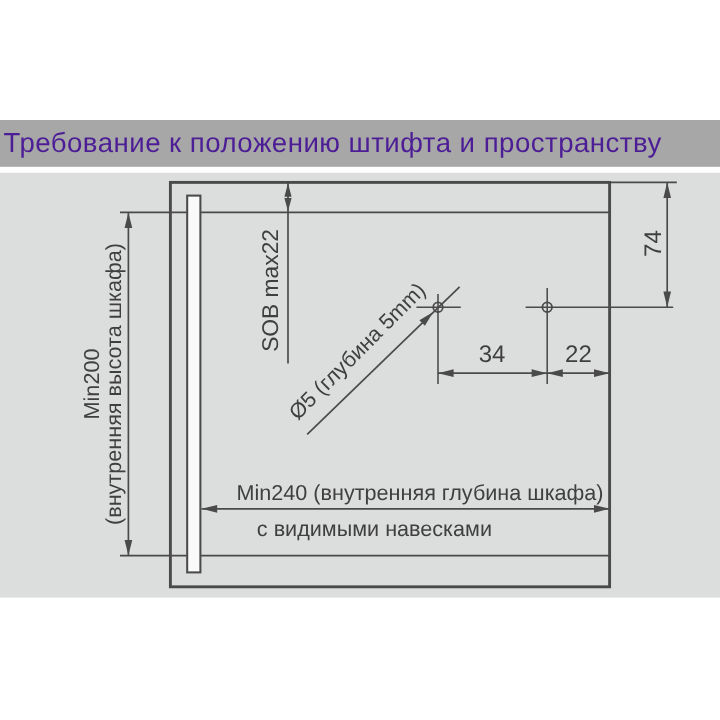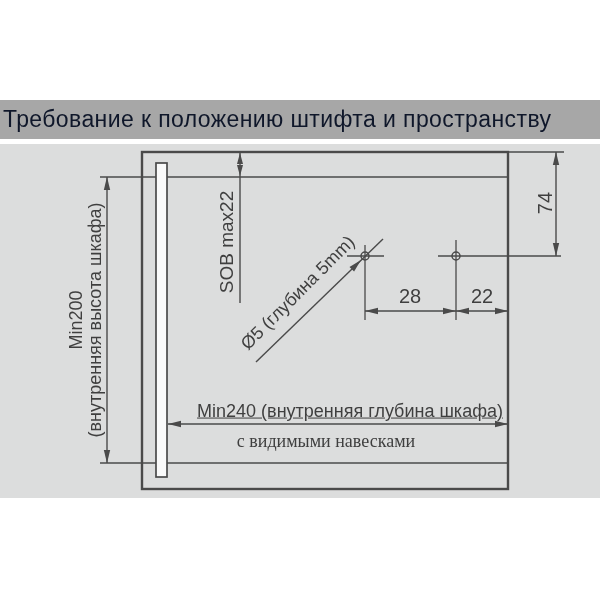--- a/index.html
+++ b/index.html
@@ -5,21 +5,21 @@
   html,body{margin:0;padding:0;}
   body{
     width:600px;height:600px;position:relative;background:#ffffff;
     font-family:"Liberation Sans","DejaVu Sans",sans-serif;overflow:hidden;
   }
   .title-bar{
     position:absolute;left:0;top:100px;width:600px;height:39px;
     background:#a7a7a7;display:flex;align-items:center;
   }
   .title-bar .title{
-    font-size:23px;letter-spacing:.4px;color:#0f172a;
+    font-size:23px;letter-spacing:.4px;color:#4c1d95;
     padding-left:3px;white-space:nowrap;
   }
   .panel{
     position:absolute;left:0;top:144px;width:600px;height:354px;
     background:#dcdddd;
   }
   svg.draw{position:absolute;left:0;top:0;width:600px;height:600px;}
   .lbl{
     position:absolute;color:#3f3f3f;white-space:nowrap;
     transform:translate(-50%,-50%);line-height:1.05;
@@ -117,19 +117,19 @@
   <div>Min200</div>
   <div>(внутренняя высота шкафа)</div>
 </div>
 
 <div class="lbl v fs19" style="left:227px;top:242px;">SOB max22</div>
 
 <div class="lbl v fs20" style="left:545px;top:203px;">74</div>
 
 <div class="lbl d fs18" style="left:298px;top:293px;">Ø5 (глубина 5mm)</div>
 
-<div class="lbl fs20" style="left:410px;top:296px;">28</div>
+<div class="lbl fs20" style="left:410px;top:296px;">34</div>
 
 <div class="lbl fs20" style="left:482px;top:296px;">22</div>
 
-<div class="lbl fs18" style="left:350px;top:411px;text-decoration:underline;">Min240 (внутренняя глубина шкафа)</div>
+<div class="lbl fs18" style="left:350px;top:411px;">Min240 (внутренняя глубина шкафа)</div>
 
-<div class="lbl fs18" style="left:326px;top:441px;font-family:Liberation Serif, serif;">с видимыми навесками</div>
+<div class="lbl fs18" style="left:312px;top:441px;">с видимыми навесками</div>
 
 </body></html>

